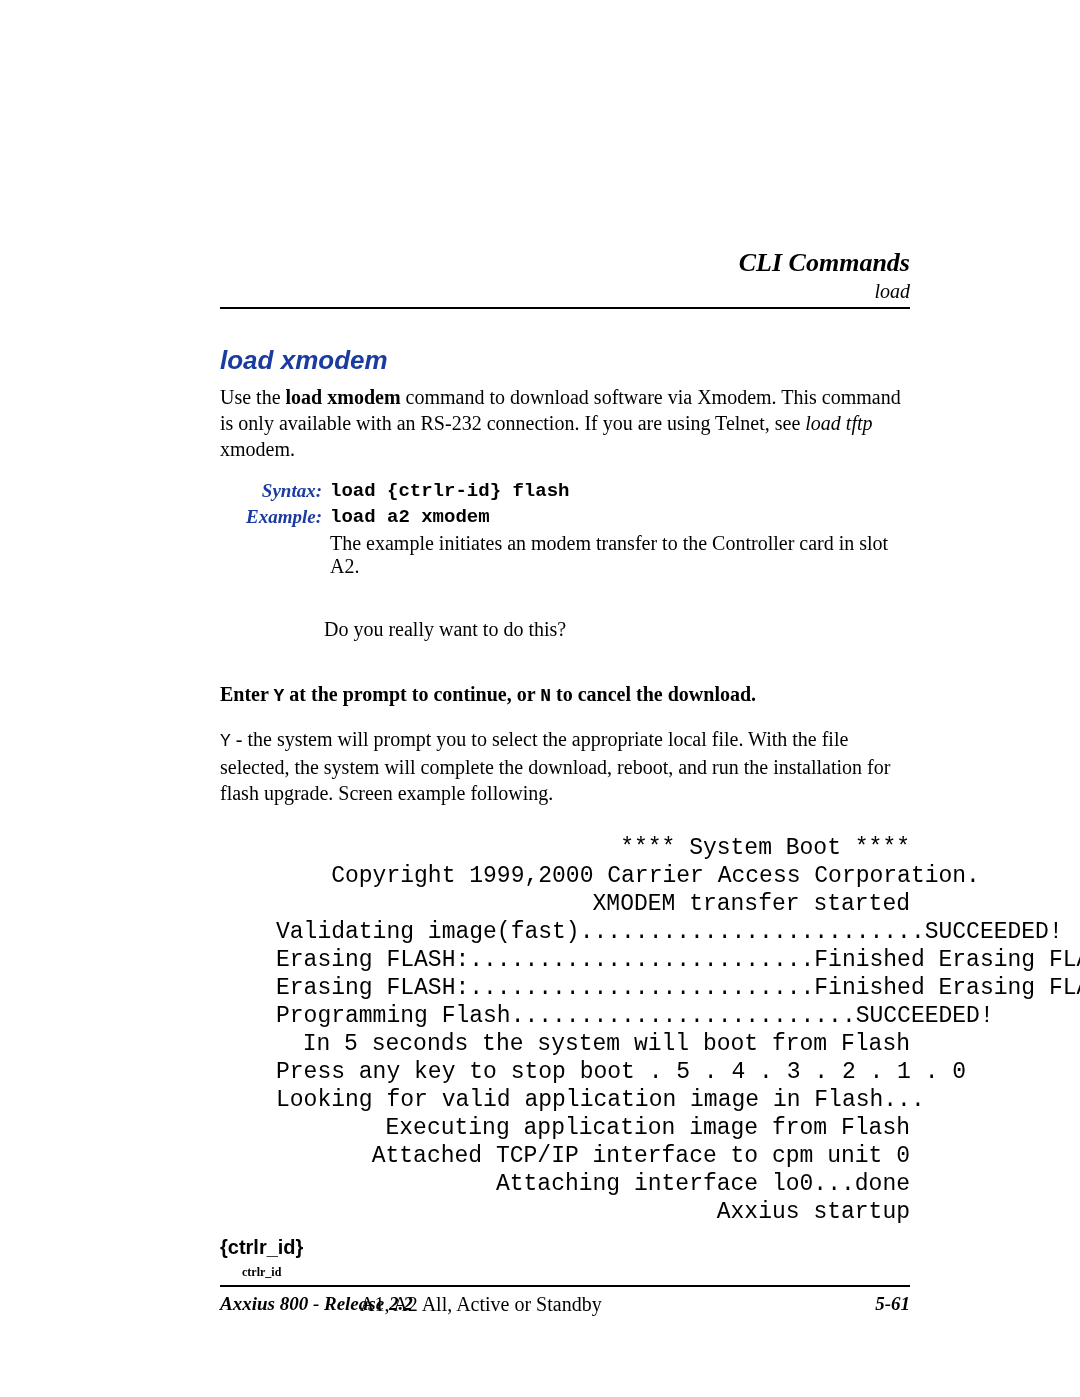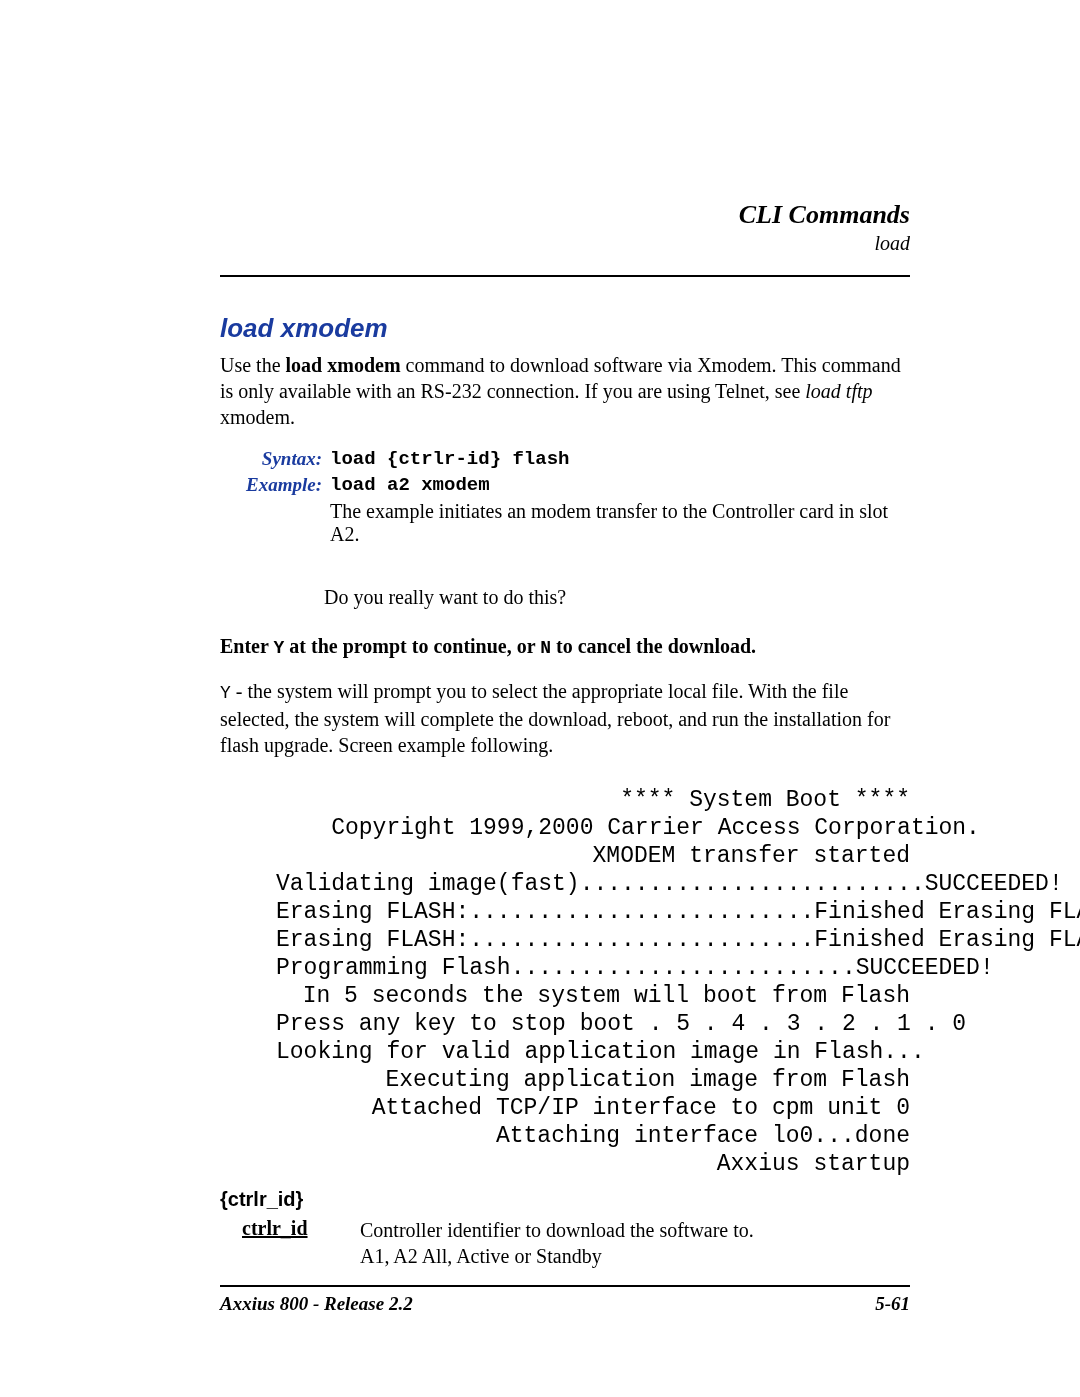--- a/index.html
+++ b/index.html
@@ -13,22 +13,23 @@
       width: 1080px;
       height: 1397px;
       position: relative;
       padding: 200px 170px 100px 220px;
       font-size: 20px;
       color: #000;
     }
     .header {
       text-align: right;
       border-bottom: 2px solid #000;
-      padding-bottom: 20px;
+      padding-bottom: 4px;
       margin-bottom: 36px;
+      margin-top: 48px;
     }
     .header-title {
       font-style: italic;
       font-weight: bold;
       font-size: 26px;
     }
     .header-subtitle {
       font-style: italic;
       font-size: 20px;
       margin-top: 2px;
@@ -73,21 +74,21 @@
       font-size: 19px;
     }
     .example-desc {
       margin-left: 110px;
       font-size: 20px;
       margin-bottom: 40px;
     }
     .prompt-text {
       margin-left: 104px;
       font-size: 20px;
-      margin-bottom: 24px;
+      margin-bottom: 40px;
     }
     .enter-para {
       font-size: 20px;
       line-height: 1.3;
       margin-bottom: 18px;
       font-weight: bold;
     }
     .enter-para .mono {
       font-family: 'Courier New', Courier, monospace;
       font-size: 18px;
@@ -115,23 +116,22 @@
       font-weight: bold;
       font-size: 20px;
       margin-bottom: 6px;
     }
     .param-row {
       display: flex;
       margin-left: 22px;
     }
     .param-name {
       font-weight: bold;
-      font-size: 20px;
+      font-size: 12px;
       width: 118px;
-      text-decoration: underline;
     }
     .param-desc {
       font-size: 20px;
       line-height: 1.3;
     }
     .footer {
       position: absolute;
       bottom: 82px;
       left: 220px;
       right: 170px;
@@ -191,21 +191,21 @@
 Looking for valid application image in Flash...
 Executing application image from Flash
 Attached TCP/IP interface to cpm unit 0
 Attaching interface lo0...done
 Axxius startup</div>
 
 <div class="param-heading">{ctrlr_id}</div>
 <div class="param-row">
   <div class="param-name">ctrlr_id</div>
   <div class="param-desc">
-    <span>Controller identifier to download the software to.</span><br>
+    <br>
     <span>A1, A2 All, Active or Standby</span>
   </div>
 </div>
 
 <div class="footer">
   <span>Axxius 800 - Release 2.2</span>
   <span>5-61</span>
 </div>
 
 </body></html>

